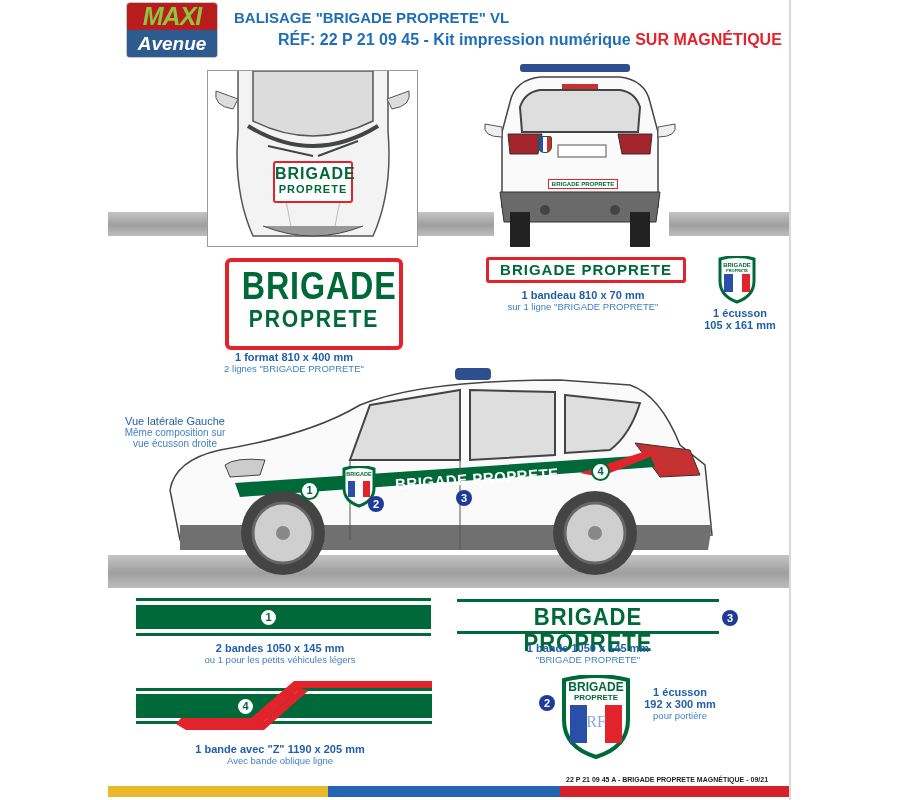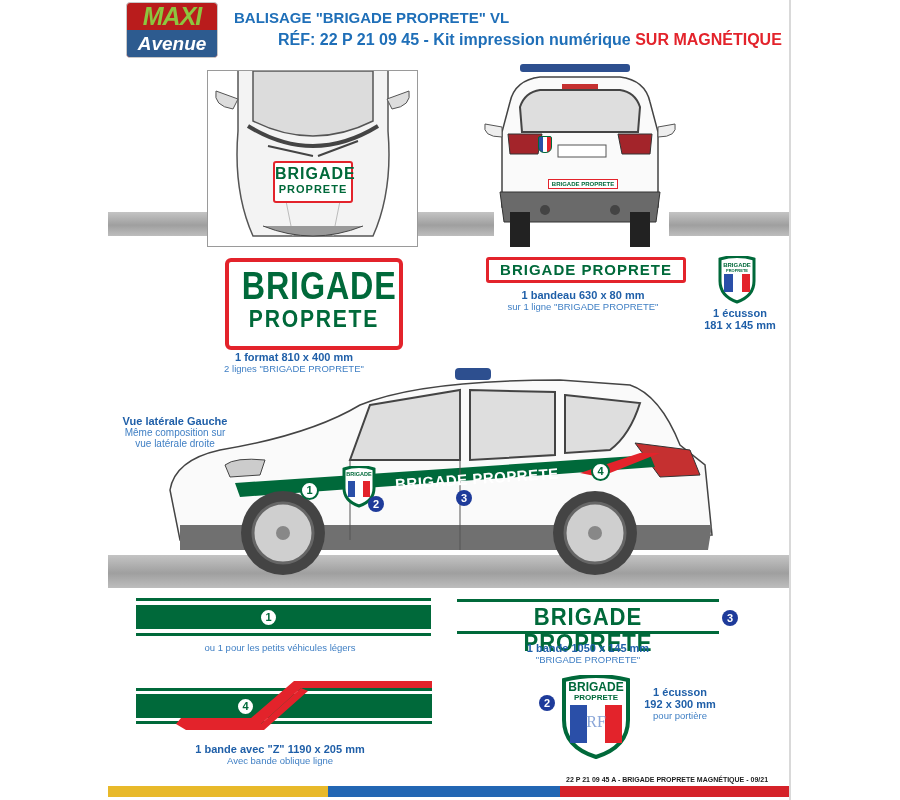--- a/index.html
+++ b/index.html
@@ -98,41 +98,41 @@
   <div class="l1">BRIGADE</div>
   <div class="l2">PROPRETE</div>
 </div>
 <div class="abs cap" style="left:184px;top:351px;width:220px;">
   <b>1 format 810 x 400 mm</b>
   <span>2 lignes "BRIGADE PROPRETE"</span>
 </div>
 
 <div class="abs bandeau">BRIGADE PROPRETE</div>
 <div class="abs cap" style="left:473px;top:289px;width:220px;">
-  <b>1 bandeau 630 x 80 mm</b>
+  <b>1 bandeau 810 x 70 mm</b>
   <span>sur 1 ligne "BRIGADE PROPRETE"</span>
 </div>
 
 <svg class="abs shield" style="left:717px;top:256px;" width="40" height="48">
   <path d="M3 3 Q20 -2 37 3 L37 25 Q37 40 20 46 Q3 40 3 25 Z" fill="#fff" stroke="#00693a" stroke-width="3"></path>
   <rect x="7" y="18" width="9" height="18" fill="#2a4fa8"></rect>
   <rect x="16" y="18" width="9" height="20" fill="#fff"></rect>
   <rect x="25" y="18" width="8" height="18" fill="#e3232b"></rect>
   <text x="20" y="11" font-size="6" font-weight="bold" fill="#00693a" text-anchor="middle" font-family="Liberation Sans, sans-serif">BRIGADE</text>
   <text x="20" y="16" font-size="4" font-weight="bold" fill="#00693a" text-anchor="middle" font-family="Liberation Sans, sans-serif">PROPRETE</text>
 </svg>
 <div class="abs cap" style="left:690px;top:307px;width:100px;">
   <b>1 écusson</b>
-  <b>181 x 145 mm</b>
+  <b>105 x 161 mm</b>
 </div>
 
 <div class="abs" style="left:110px;top:415px;width:130px;text-align:center;">
-  <div style="font-size:11px;font-weight:bold;color:#1f5fa8;">Vue latérale Gauche</div>
+  <div style="font-size:11px;font-weight:normal;color:#1f5fa8;">Vue latérale Gauche</div>
   <div style="font-size:10px;color:#3f7fc4;">Même composition sur</div>
-  <div style="font-size:10px;color:#3f7fc4;">vue latérale droite</div>
+  <div style="font-size:10px;color:#3f7fc4;">vue écusson droite</div>
 </div>
 
 <div class="abs ground" style="left:108px;top:555px;width:681px;height:33px;"></div>
 
 <svg class="abs" style="left:160px;top:365px;" width="560" height="215">
   <rect x="295" y="3" width="36" height="12" rx="4" fill="#2d4f8f"></rect>
   <path d="M10 125 Q15 95 60 85 Q150 70 200 40 Q260 15 400 15 L470 20 Q500 30 520 80 L545 100 L552 170 L20 175 Z" fill="#fafafa" stroke="#444" stroke-width="1.5"></path>
   <path d="M210 40 L300 25 L300 95 L190 95 Z" fill="#dedede" stroke="#444" stroke-width="2"></path>
   <path d="M310 25 L395 27 L395 90 L310 95 Z" fill="#dedede" stroke="#444" stroke-width="2"></path>
   <path d="M405 30 L480 38 Q470 70 450 85 L405 88 Z" fill="#dedede" stroke="#444" stroke-width="2"></path>
@@ -163,20 +163,21 @@
 <div class="num" style="left:300px;top:481px;">1</div>
 <div class="num-blue" style="left:368px;top:496px;">2</div>
 <div class="num-blue" style="left:456px;top:490px;">3</div>
 <div class="num" style="left:591px;top:462px;">4</div>
 
 <div class="strip-line" style="left:136px;top:598px;width:295px;height:3px;"></div>
 <div class="strip-line" style="left:136px;top:605px;width:295px;height:24px;"></div>
 <div class="strip-line" style="left:136px;top:633px;width:295px;height:3px;"></div>
 <div class="num" style="left:259px;top:608px;">1</div>
 <div class="abs cap" style="left:160px;top:642px;width:240px;">
+  <b>2 bandes 1050 x 145 mm</b>
   <span>ou 1 pour les petits véhicules légers</span>
 </div>
 
 <svg class="abs" style="left:136px;top:678px;" width="296" height="52">
   <rect x="0" y="10" width="296" height="3" fill="#00693a"></rect>
   <rect x="0" y="16" width="296" height="24" fill="#00693a"></rect>
   <rect x="0" y="43" width="296" height="3" fill="#00693a"></rect>
   <path d="M40 46 L125 46 L165 10 L296 10 L296 3 L158 3 L115 40 L45 40 Z" fill="#e3232b"></path>
   <path d="M40 46 L50 52 L128 52 L172 13 L165 10 L125 46 Z" fill="#e3232b"></path>
 </svg>

